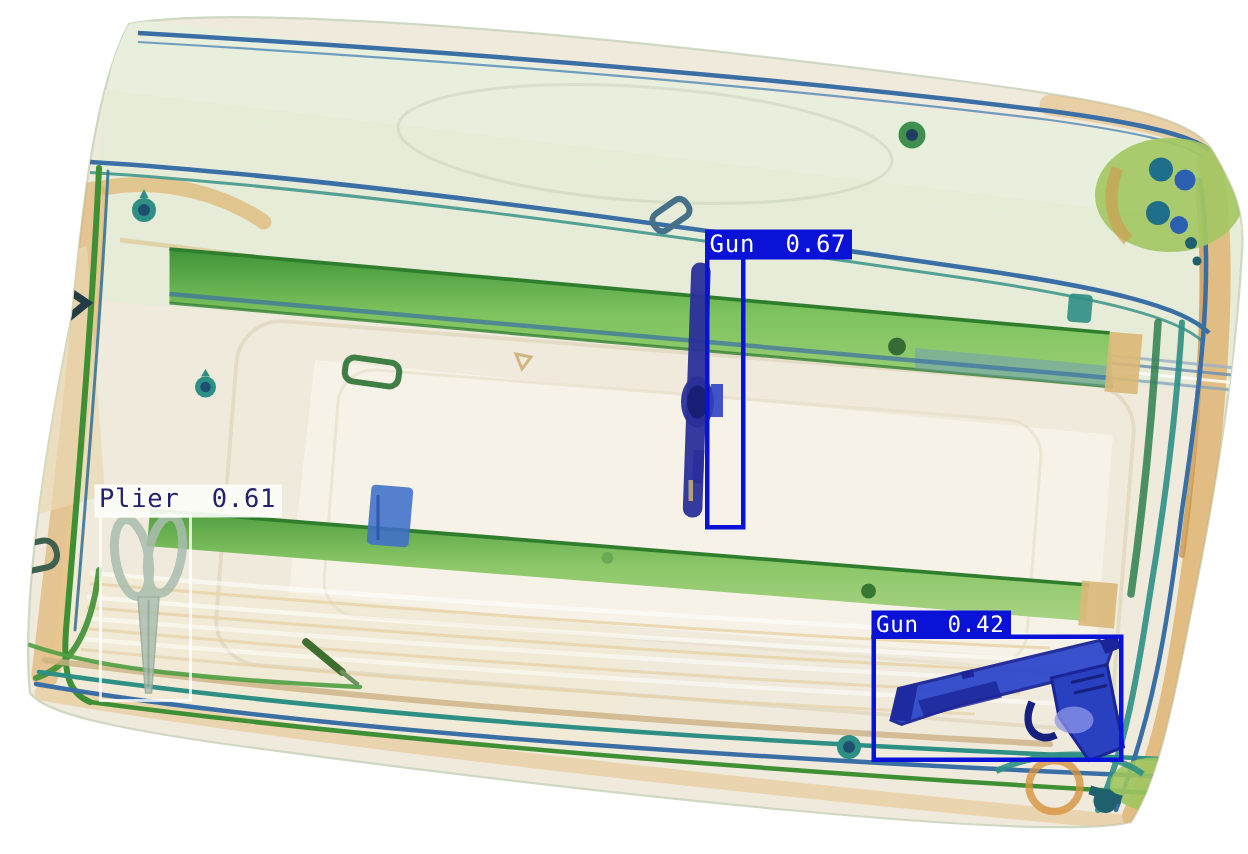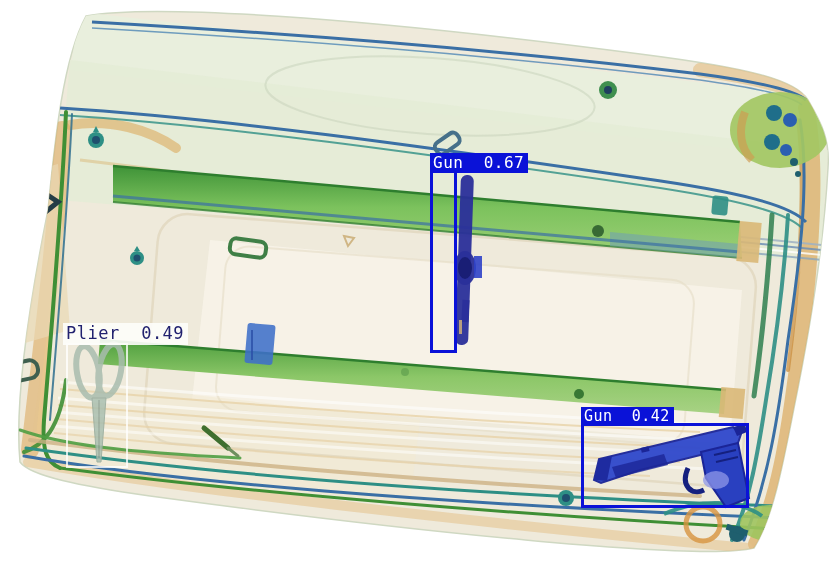--- a/index.html
+++ b/index.html
@@ -217,23 +217,23 @@
         <path d="M 733,427 L 745,424 L 747,432 L 737,436 Z" fill="#1b2597"></path>
         <path d="M 688,468 C 680,486 692,496 704,490" stroke="#15207f" stroke-width="5" fill="none"></path>
         <ellipse cx="716" cy="480" rx="13" ry="9" fill="#8f97e8" opacity="0.75"></ellipse>
         <line x1="714" y1="455" x2="736" y2="450" stroke="#15207f" stroke-width="2"></line>
         <line x1="716" y1="462" x2="738" y2="457" stroke="#15207f" stroke-width="2"></line>
         <rect x="641" y="447" width="8" height="5" fill="#1b2597" transform="rotate(-13 645 449)"></rect>
       </g>
     </g>
   </svg>
 
-  <div class="det-box" style="left: 430px; top: 170px; width: 27px; height: 183px; border: 3px solid rgb(10, 18, 216);">
+  <div class="det-box" style="left: 470px; top: 170px; width: 27px; height: 183px; border: 3px solid rgb(10, 18, 216);">
     <div class="det-label" style="left: -3px; background: rgb(10, 18, 216); color: rgb(255, 255, 255); font-size: 16px;">Gun  0.67</div>
   </div>
   <div class="det-box" style="left: 66px; top: 343px; width: 62px; height: 125px; border: 2px solid rgba(255, 255, 255, 0.78);">
-    <div class="det-label" style="left: -5px; background: rgba(253, 253, 250, 0.92); color: rgb(33, 33, 111); font-size: 17px;">Plier  0.49</div>
+    <div class="det-label" style="left: -5px; background: rgba(253, 253, 250, 0.92); color: rgb(33, 33, 111); font-size: 17px;">Plier  0.61</div>
   </div>
   <div class="det-box" style="left: 581px; top: 423px; width: 168px; height: 85px; border: 3px solid rgb(10, 18, 216);">
     <div class="det-label" style="left: -3px; background: rgb(10, 18, 216); color: rgb(255, 255, 255); font-size: 15px;">Gun  0.42</div>
   </div>
 
 </div>
 
 </body></html>

